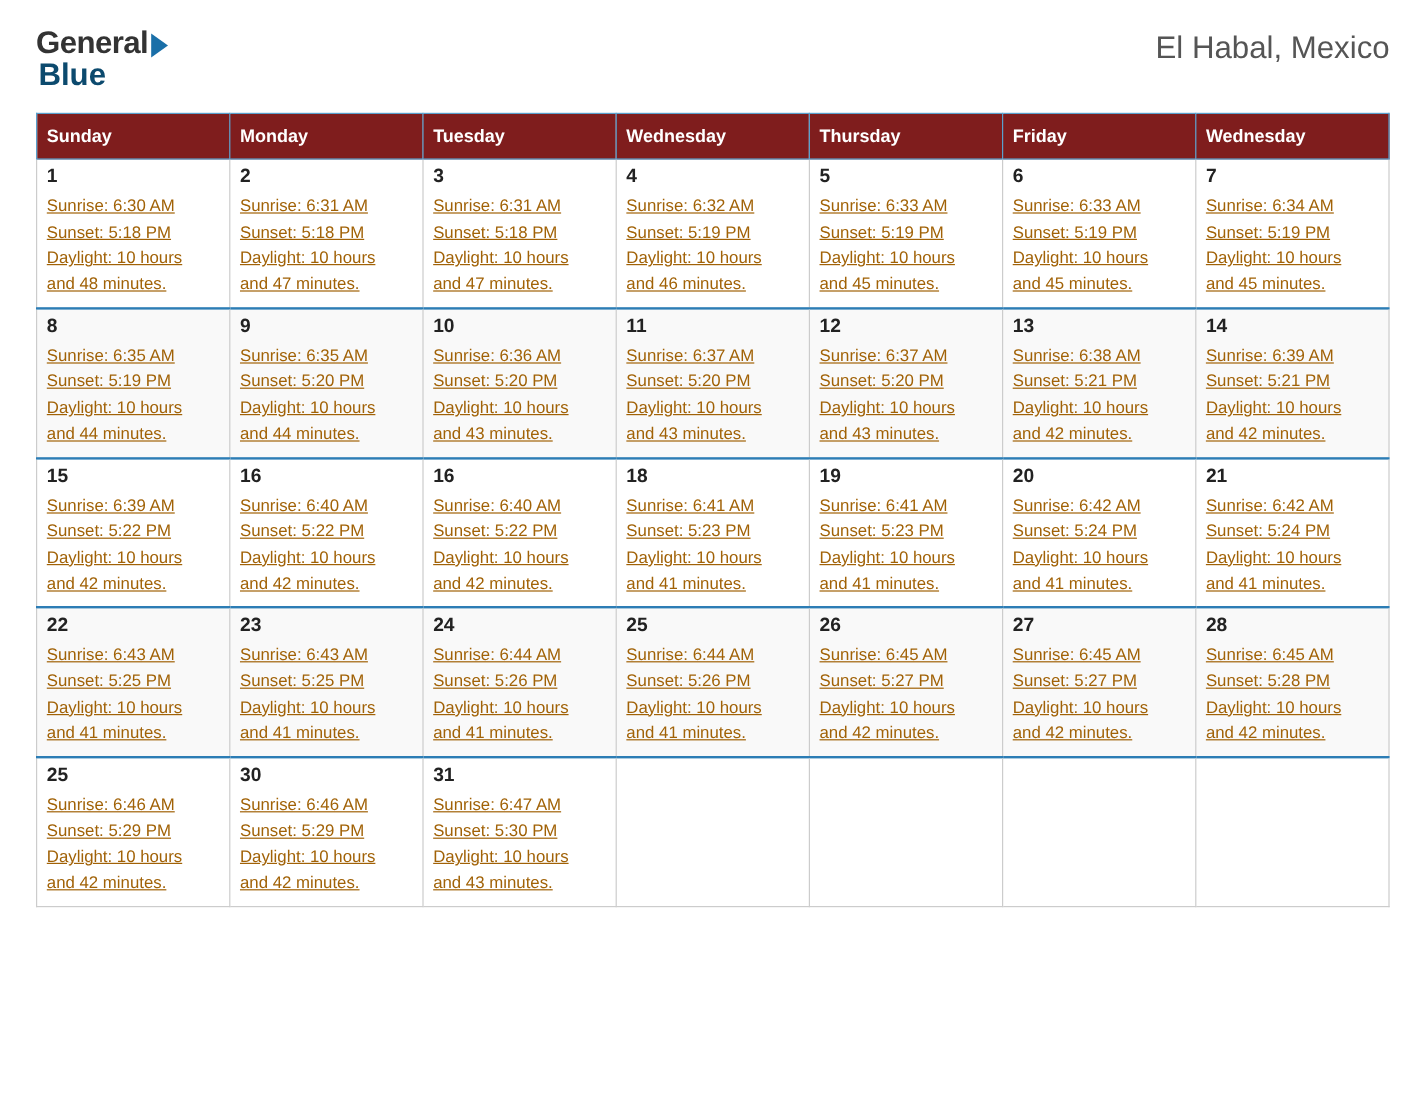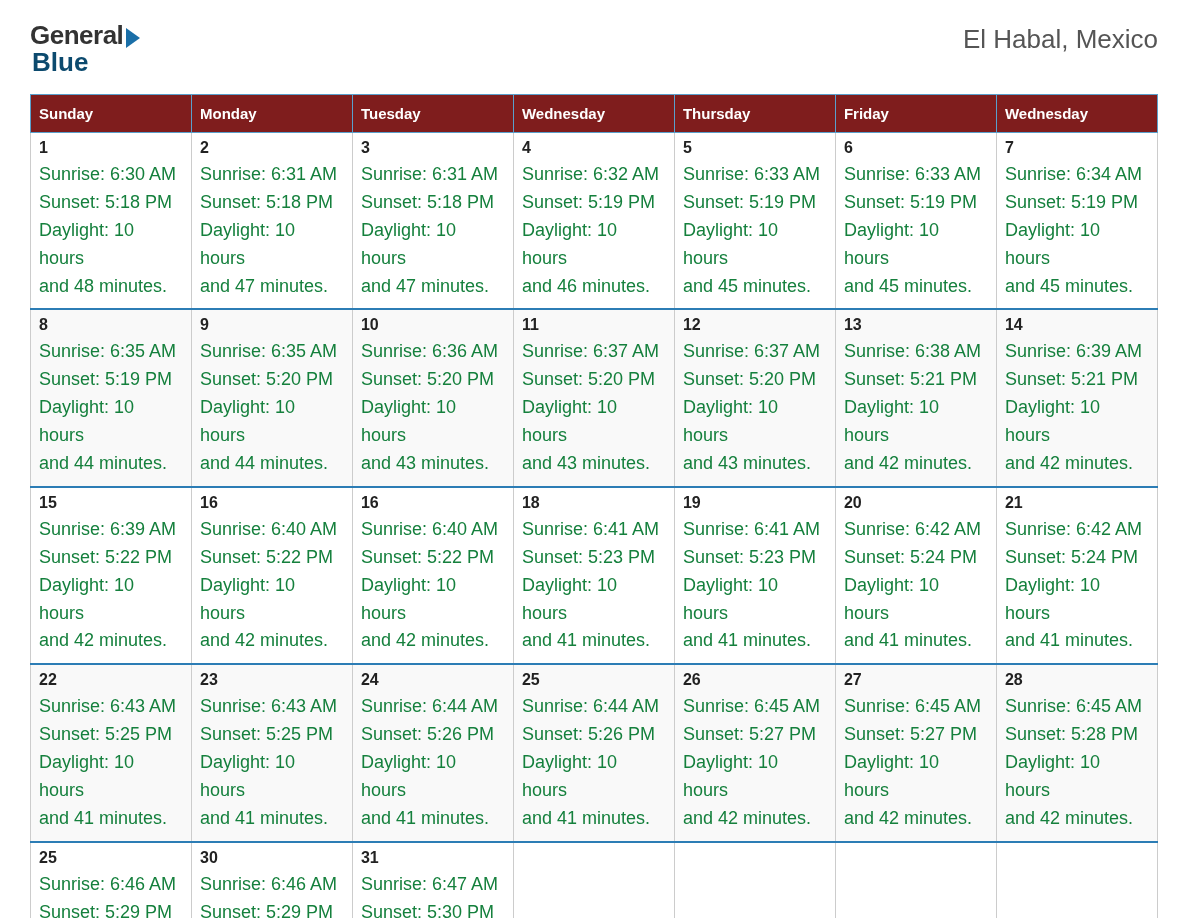--- a/index.html
+++ b/index.html
@@ -90,23 +90,24 @@
       background: #f9f9f9;
     }
     .day-number {
       font-size: 16px;
       font-weight: bold;
       color: #222;
       margin-bottom: 4px;
       display: block;
     }
     .day-info {
-      font-size: 18px;
-      color: #15803d;
+      font-size: 14px;
+      color: #a16207;
       line-height: 1.55;
+      text-decoration: underline;
     }
     .row-divider td {
       border-top: 2px solid #2c7db5;
     }
     .empty-cell {
       background: #fff !important;
     }
   </style>
 </head>
 <body>

